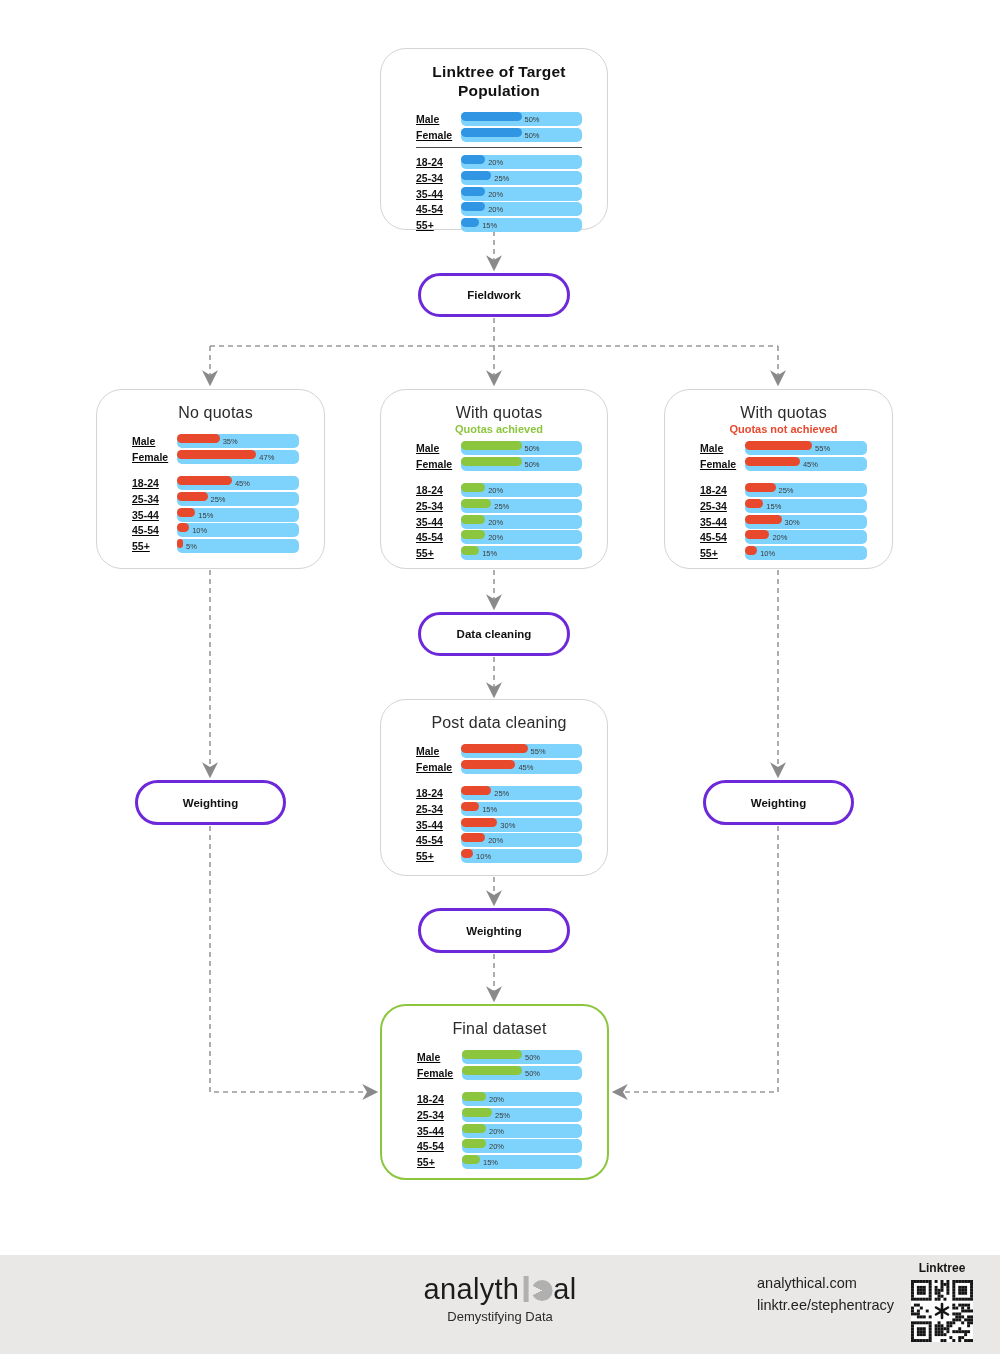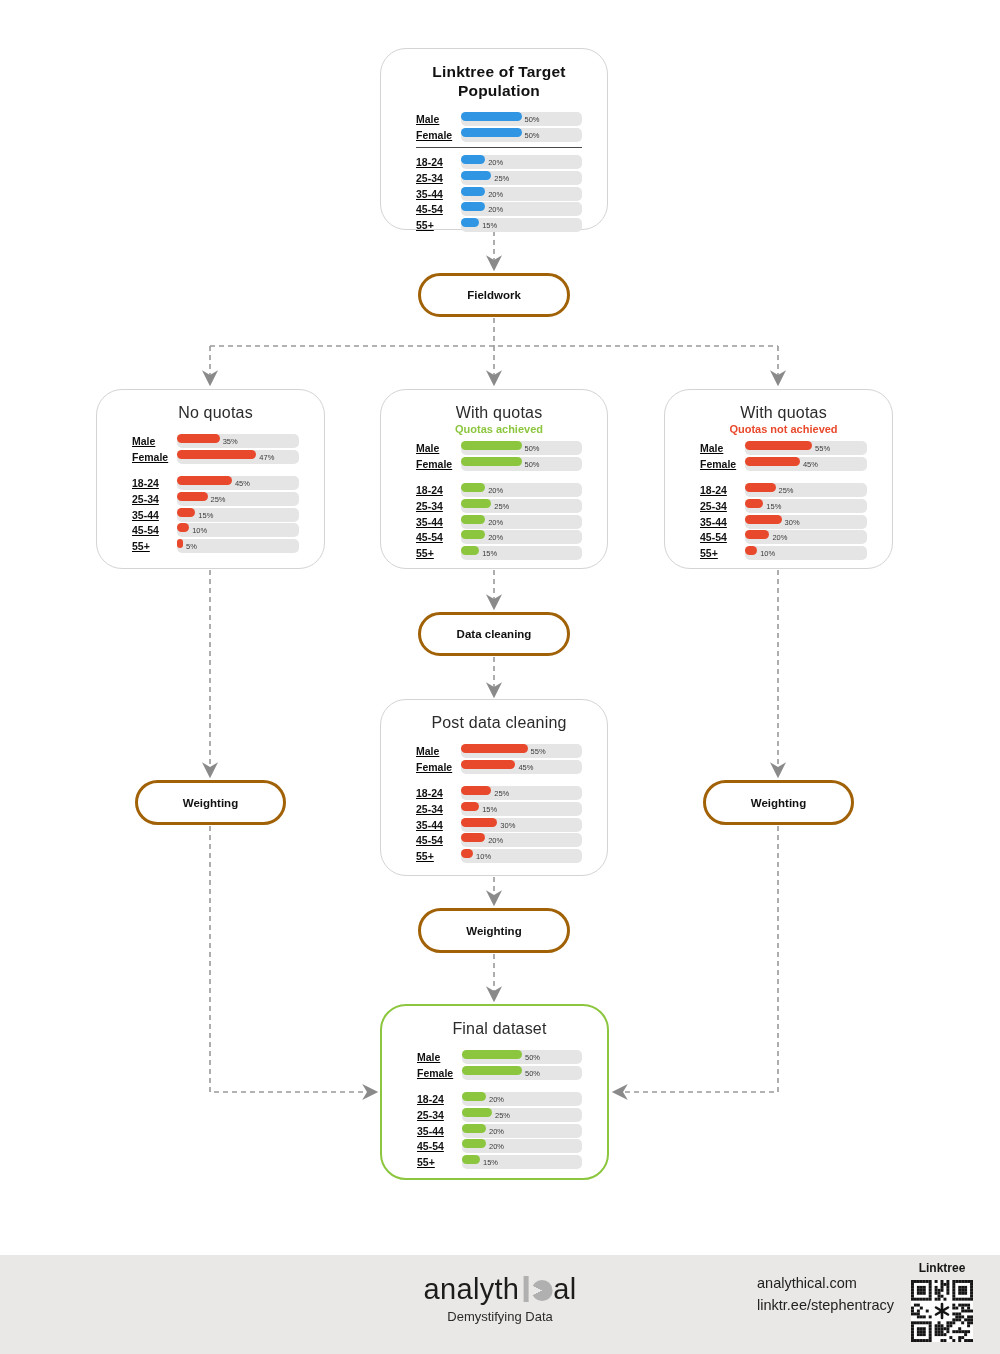--- a/index.html
+++ b/index.html
@@ -17,28 +17,28 @@
   .box-title { margin:0; text-align:center; font-size:16px; font-weight:400; color:#2b2b2b; line-height:19px; letter-spacing:.2px; }
   .bold-title .box-title { font-weight:bold; font-size:15.5px; color:#111; }
   .box-subtitle { text-align:center; font-size:11px; font-weight:bold; line-height:13px; margin-top:1px; }
   .subtitle-green { color:#8cc63e; }
   .subtitle-red { color:#e8492c; }
   .box-body { margin-top:11px; }
   .has-subtitle .box-body { margin-top:4px; }
 
   .bar-row { display:flex; align-items:center; height:15.7px;text-decoration:underline; }
   .bar-label { width:45px; flex-shrink:0; font-size:10.5px; font-weight:bold; color:#111; }
-  .bar-track { position:relative; flex:1; height:14px; background:#e5e5e5; border-radius:5px; }
+  .bar-track { position:relative; flex:1; height:14px; background:#7dd3fc; border-radius:5px; }
   .bar-fill { position:absolute; left:0; top:0; height:9px; border-radius:5px; }
   .bar-value { position:absolute; top:50%; transform:translateY(-50%); font-size:7.5px; color:#3a3a3a; white-space:nowrap; }
   .group-divider { border-top:1px solid #4a4a4a; margin:5px 0 6px 0; }
   .group-gap { height:11px; }
 
   
-  .pill { position:absolute; background:#fff; border:3px solid #a16207; border-radius:24px; box-sizing:border-box;
+  .pill { position:absolute; background:#fff; border:3px solid #6d28d9; border-radius:24px; box-sizing:border-box;
           display:flex; align-items:center; justify-content:center; font-size:11.5px; font-weight:bold; color:#111; }
 
   
   .footer { position:absolute; left:0; top:1255px; width:1000px; height:99px; background:#e9e8e6; }
   .attribution { position:absolute; left:55px; top:26px; }
   .attribution-label { font-size:15px; font-weight:bold; color:#222; }
   .attribution-url { font-size:11.5px; color:#333; margin-top:4px; }
   .logo-block { position:absolute; left:500px; top:18px; transform:translateX(-50%); text-align:center; }
   .logo { font-size:29px; color:#1c1c1c; letter-spacing:.3px; white-space:nowrap; }
   .logo-bar { display:inline-block; width:5px; height:26px; background:#b0b0b0; margin:0 3px 0 4px; vertical-align:-3px; }

